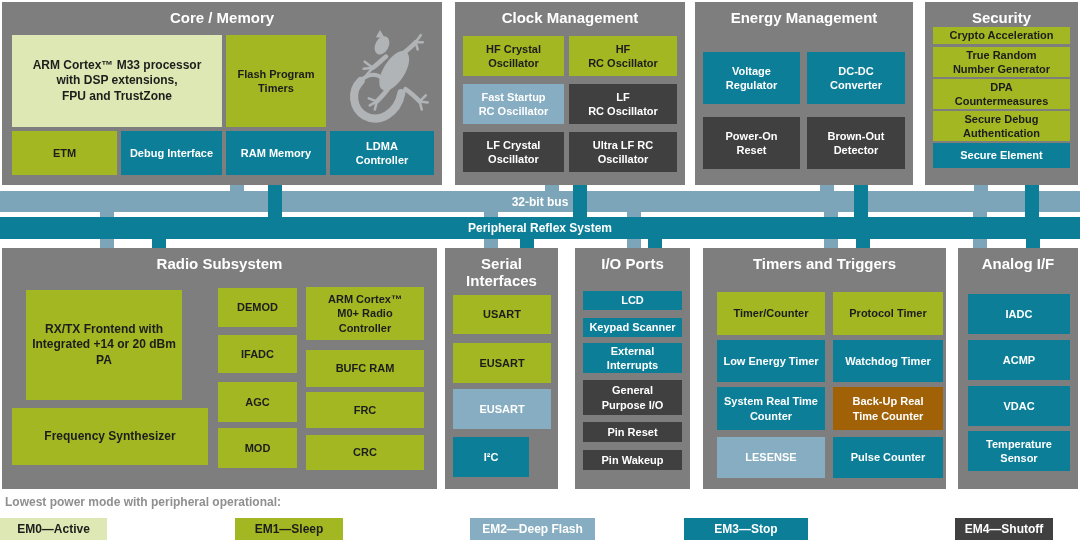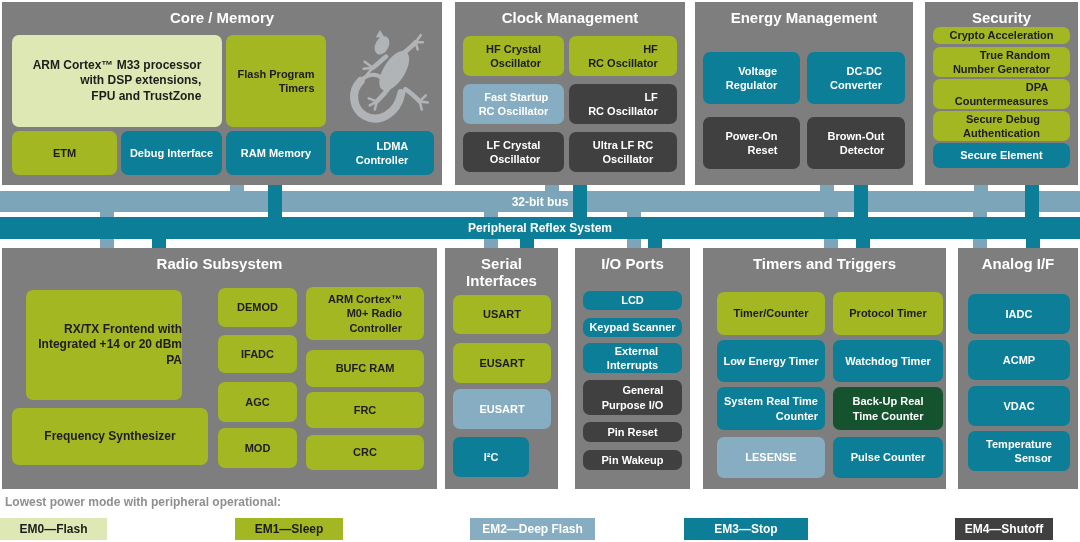--- a/index.html
+++ b/index.html
@@ -5,30 +5,30 @@
   * { box-sizing: border-box; margin: 0; padding: 0; }
   html,body { background:#fff; }
   body { font-family: "Liberation Sans", sans-serif; }
   .canvas { position:relative; width:1080px; height:542px; background:#ffffff; overflow:hidden; }
 
   .panel { position:absolute; background:#7e7e7e; }
   .ptitle { position:absolute; left:0; right:0; top:7px; text-align:center; color:#ffffff;
             font-size:15px; font-weight:bold; line-height:1.15; white-space:pre-line; }
 
   .blk { position:absolute; display:flex; align-items:center; justify-content:center;
-         text-align:right; font-weight:bold; font-size:11px; line-height:1.3;
-         white-space:pre-line;border-radius:7px; }
+         text-align:center; font-weight:bold; font-size:11px; line-height:1.3;
+         white-space:pre-line; }
   .fs12 { font-size:12px; }
 
   .em0  { background:#dee8b4; color:#1d1d1b; }
   .em1  { background:#a3b723; color:#1d1d1b; }
   .em2  { background:#86adc1; color:#ffffff; }
   .em3  { background:#0c7e98; color:#ffffff; }
   .em4  { background:#404040; color:#ffffff; }
-  .em4k { background:#14532d; color:#ffffff; }
+  .em4k { background:#a16207; color:#ffffff; }
 
   .bus { position:absolute; left:0; width:1080px; display:flex; align-items:center;
          justify-content:center; color:#ffffff; font-weight:bold; font-size:12px; }
   .bus-light { top:191px; height:21px; background:#7ca5b9; }
   .bus-teal  { top:217px; height:22px; background:#0c7e98; }
 
   .stub { position:absolute; width:14px; }
   .s-light { background:#7ca5b9; }
   .s-dark  { background:#0c7e98; }
 
@@ -202,19 +202,19 @@
   <div class="panel" style="left:958px;top:248px;width:120px;height:241px">
     <div class="ptitle">Analog I/F</div>
     <div class="blk em3" style="left:10px;top:46px;width:102px;height:40px">IADC</div>
     <div class="blk em3" style="left:10px;top:92px;width:102px;height:40px">ACMP</div>
     <div class="blk em3" style="left:10px;top:138px;width:102px;height:40px">VDAC</div>
     <div class="blk em3" style="left:10px;top:183px;width:102px;height:40px">Temperature
 Sensor</div>
   </div>
 
   <div class="legend-caption">Lowest power mode with peripheral operational:</div>
-  <div class="lg em0" style="left:0px;width:107px">EM0—Flash</div>
+  <div class="lg em0" style="left:0px;width:107px">EM0—Active</div>
   <div class="lg em1" style="left:235px;width:108px">EM1—Sleep</div>
   <div class="lg em2" style="left:470px;width:125px">EM2—Deep Flash</div>
   <div class="lg em3" style="left:684px;width:124px">EM3—Stop</div>
   <div class="lg em4" style="left:955px;width:98px">EM4—Shutoff</div>
 
 </div>
 
 </body></html>

